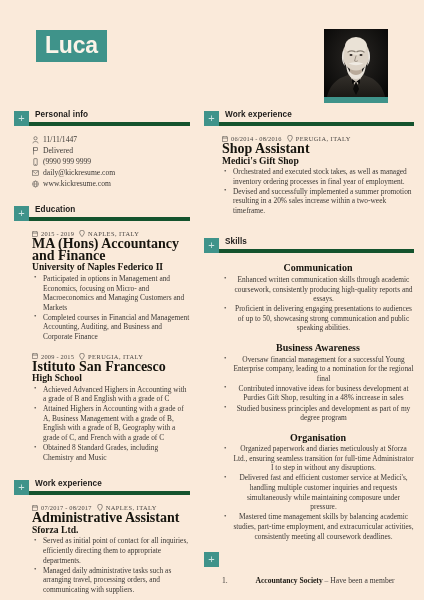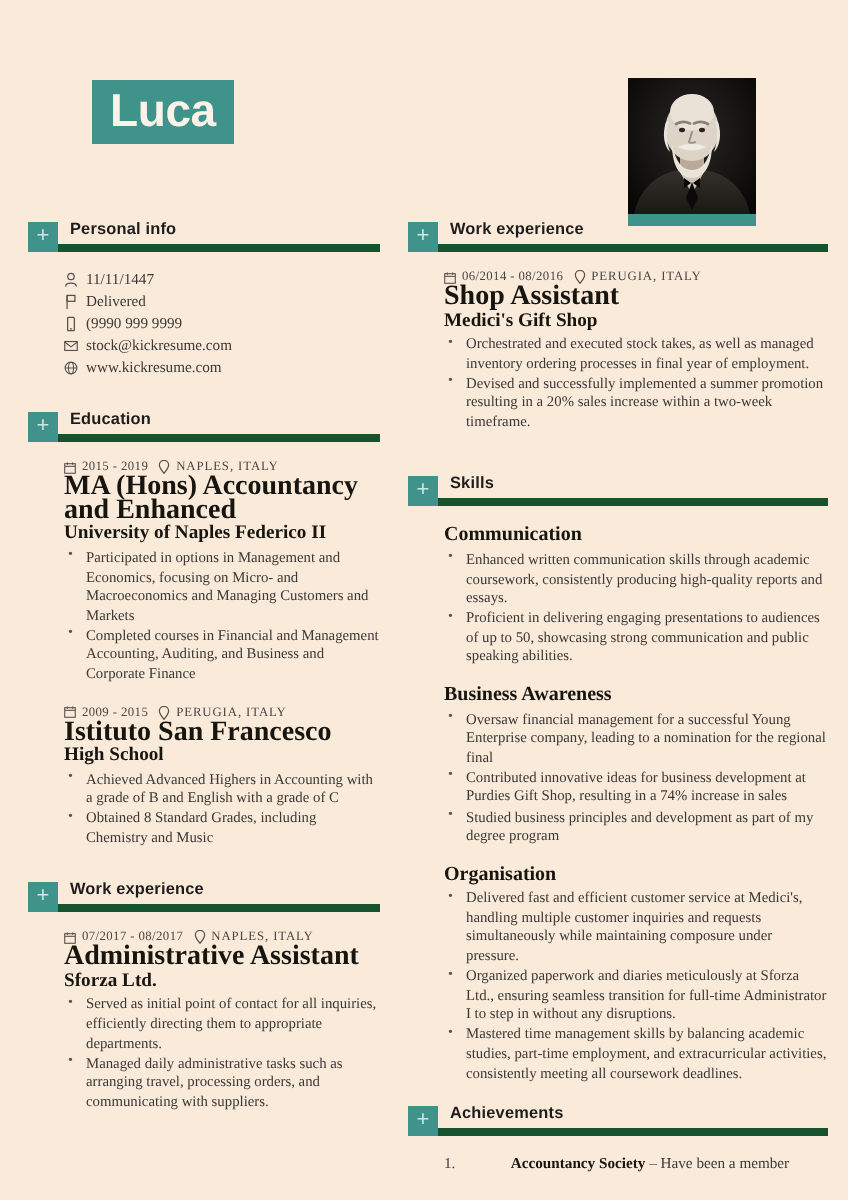--- a/index.html
+++ b/index.html
@@ -3,21 +3,21 @@
 <meta charset="utf-8">
 <style>
   * { margin:0; padding:0; box-sizing:border-box; }
   html,body { width:424px; height:600px; }
   body {
     background:#faeada;
     font-family:"Liberation Serif", serif;
     color:#2c2a28;
     overflow:hidden;
   }
-  .page { position:relative; width:424px; height:600px; padding:15px; }
+  .page { position:relative; width:424px; height:600px; padding:5px; }
 
   
   .header { position:relative; height:110px; }
   .name-block { position:absolute; left:31px; top:25px; }
   .name-line {
     display:inline-block;
     background:#3f938a;
     color:#fbf3e8;
     font-family:"Liberation Sans", sans-serif;
     font-weight:700;
@@ -125,21 +125,21 @@
     color:#3b3835;
     margin-bottom:0.6px;
     text-align:right;
   }
   .pinfo-row .ic {
     width:11px; flex:0 0 11px;
     display:inline-flex; align-items:center; justify-content:flex-start;
   }
 
   
-  .skill-group { margin-bottom:9px; }
+  .skill-group { margin-bottom:9px;text-align:center; }
   .skill-name {
     margin-left:18px;
     font-family:"Liberation Serif", serif;
     font-weight:700;
     font-size:10px;
     line-height:12px;
     color:#17150f;
     margin-bottom:0.5px;
   }
 
@@ -267,21 +267,21 @@
             <span>(9990 999 9999</span>
           </div>
 
           <div class="pinfo-row">
             <span class="ic">
               <svg width="7" height="8" viewBox="0 0 11 9">
                   <rect x="0.6" y="1" width="9.8" height="7" fill="none" stroke="#55514d" stroke-width="0.9"></rect>
                   <path d="M0.6 1.3 L5.5 5.2 L10.4 1.3" fill="none" stroke="#55514d" stroke-width="0.9"></path>
                 </svg>
             </span>
-            <span>stock@kickresume.com</span>
+            <span>daily@kickresume.com</span>
           </div>
 
           <div class="pinfo-row">
             <span class="ic">
               <svg width="7" height="8" viewBox="0 0 11 11">
                   <circle cx="5.5" cy="5.5" r="4.6" fill="none" stroke="#55514d" stroke-width="0.9"></circle>
                   <ellipse cx="5.5" cy="5.5" rx="2" ry="4.6" fill="none" stroke="#55514d" stroke-width="0.8"></ellipse>
                   <line x1="1" y1="5.5" x2="10" y2="5.5" stroke="#55514d" stroke-width="0.8"></line>
                 </svg>
             </span>
@@ -311,21 +311,21 @@
             </span>
             <span class="date">2015 - 2019</span>
             <span class="sep"></span>
             <span class="ic">
               <svg width="6" height="7" viewBox="0 0 8 10">
                   <path d="M4 9.5 C1 6 0.7 4.6 0.7 3.6 A3.3 3.3 0 0 1 7.3 3.6 C7.3 4.6 7 6 4 9.5 Z" fill="none" stroke="#55514d" stroke-width="0.9"></path>
                 </svg>
             </span>
             <span>NAPLES, ITALY</span>
           </div>
-          <div class="e-title">MA (Hons) Accountancy and Enhanced</div>
+          <div class="e-title">MA (Hons) Accountancy and Finance</div>
           <div class="e-sub">University of Naples Federico II</div>
           <ul class="bullets">
             <li>Participated in options in Management and Economics, focusing on Micro- and Macroeconomics and Managing Customers and Markets</li>
             <li>Completed courses in Financial and Management Accounting, Auditing, and Business and Corporate Finance</li>
           </ul>
         </div>
 
         <div class="entry">
           <div class="meta">
             <span class="ic">
@@ -342,20 +342,21 @@
               <svg width="6" height="7" viewBox="0 0 8 10">
                   <path d="M4 9.5 C1 6 0.7 4.6 0.7 3.6 A3.3 3.3 0 0 1 7.3 3.6 C7.3 4.6 7 6 4 9.5 Z" fill="none" stroke="#55514d" stroke-width="0.9"></path>
                 </svg>
             </span>
             <span>PERUGIA, ITALY</span>
           </div>
           <div class="e-title">Istituto San Francesco</div>
           <div class="e-sub">High School</div>
           <ul class="bullets">
             <li>Achieved Advanced Highers in Accounting with a grade of B and English with a grade of C</li>
+            <li>Attained Highers in Accounting with a grade of A, Business Management with a grade of B, English with a grade of B, Geography with a grade of C, and French with a grade of C</li>
             <li>Obtained 8 Standard Grades, including Chemistry and Music</li>
           </ul>
         </div>
       </div>
 
       <div style="height:6px"></div>
 
       <div class="section">
         <div class="sec-head">
           <div class="sec-plus">+</div>
@@ -442,41 +443,40 @@
           <ul class="bullets">
             <li>Enhanced written communication skills through academic coursework, consistently producing high-quality reports and essays.</li>
             <li>Proficient in delivering engaging presentations to audiences of up to 50, showcasing strong communication and public speaking abilities.</li>
           </ul>
         </div>
 
         <div class="skill-group">
           <div class="skill-name">Business Awareness</div>
           <ul class="bullets">
             <li>Oversaw financial management for a successful Young Enterprise company, leading to a nomination for the regional final</li>
-            <li>Contributed innovative ideas for business development at Purdies Gift Shop, resulting in a 74% increase in sales</li>
+            <li>Contributed innovative ideas for business development at Purdies Gift Shop, resulting in a 48% increase in sales</li>
             <li>Studied business principles and development as part of my degree program</li>
           </ul>
         </div>
 
         <div class="skill-group">
           <div class="skill-name">Organisation</div>
           <ul class="bullets">
+            <li>Organized paperwork and diaries meticulously at Sforza Ltd., ensuring seamless transition for full-time Administrator I to step in without any disruptions.</li>
             <li>Delivered fast and efficient customer service at Medici's, handling multiple customer inquiries and requests simultaneously while maintaining composure under pressure.</li>
-            <li>Organized paperwork and diaries meticulously at Sforza Ltd., ensuring seamless transition for full-time Administrator I to step in without any disruptions.</li>
             <li>Mastered time management skills by balancing academic studies, part-time employment, and extracurricular activities, consistently meeting all coursework deadlines.</li>
           </ul>
         </div>
       </div>
 
       <div style="height:2px"></div>
 
       <div class="section">
         <div class="sec-head">
           <div class="sec-plus">+</div>
-          <div class="sec-title">Achievements</div>
         </div>
         <ol class="achv">
           <li>
             <b>Accountancy Society</b><span class="dash"> – </span><span>Have been a member</span>
           </li>
         </ol>
       </div>
 
     </div>
   </div>

